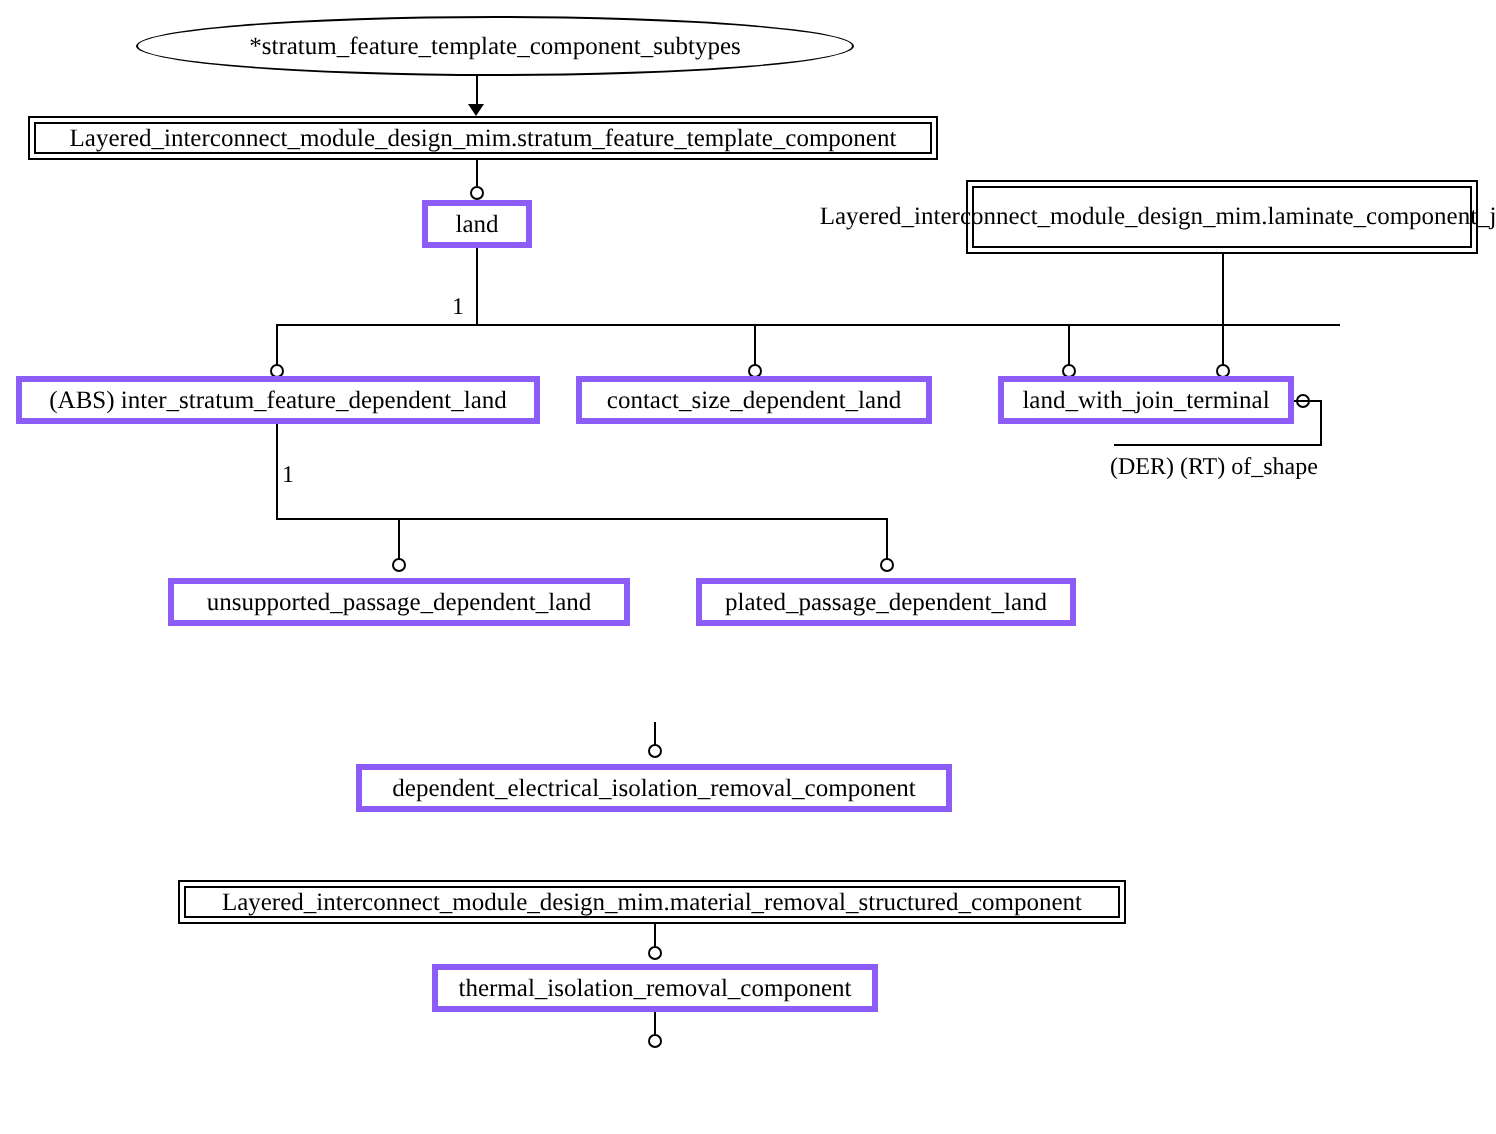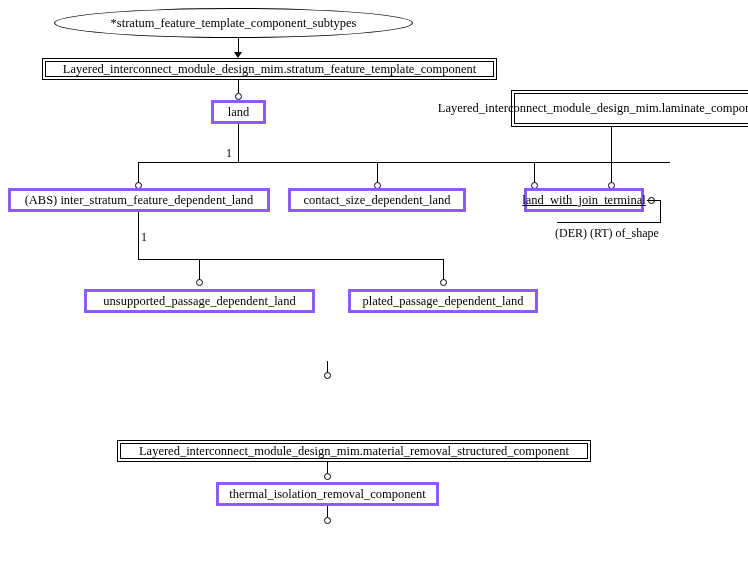--- a/index.html
+++ b/index.html
@@ -26,21 +26,20 @@
     text-align: center;
     display: flex;
     align-items: center;
     justify-content: center;
     padding: 2px 5px;
     white-space: nowrap;
   }
   .node.double {
     border: 1px solid #000000;
     box-shadow: inset 0 0 0 2px #ffffff, inset 0 0 0 3px #000000;
-    margin-left: 28px;
   }
   .node.wrap {
     white-space: normal;
     line-height: 1.25;
   }
   .ellipse {
     position: absolute;
     box-sizing: border-box;
     border: 1px solid #000000;
     border-radius: 50%;
@@ -80,21 +79,21 @@
     border-left: 4px solid transparent;
     border-right: 4px solid transparent;
     border-top: 6px solid #000000;
   }
 </style>
 </head>
 <body>
 
 <div id="stage">
 
-  <div class="ellipse" style="left:54px; top:8px; width:359px; height:30px;">
+  <div class="ellipse" style="left:68px; top:8px; width:359px; height:30px;">
     <span>*stratum_feature_template_component_subtypes</span>
   </div>
 
   <div class="vline" style="left:238px; top:38px; height:16px;"></div>
   <div class="arrow-down" style="left:234px; top:52px;"></div>
 
   <div class="node double" style="left:14px; top:58px; width:455px; height:22px;">
     <span>Layered_interconnect_module_design_mim.stratum_feature_template_component</span>
   </div>
 
@@ -128,21 +127,21 @@
   <div class="circ" style="left:608px; top:182px;"></div>
 
   <div class="node" style="left:8px; top:188px; width:262px; height:24px;">
     <span>(ABS) inter_stratum_feature_dependent_land</span>
   </div>
 
   <div class="node" style="left:288px; top:188px; width:178px; height:24px;align-items:flex-end;">
     <span>contact_size_dependent_land</span>
   </div>
 
-  <div class="node" style="left:524px; top:188px; width:120px; height:24px;text-decoration:underline;">
+  <div class="node" style="left:499px; top:188px; width:148px; height:24px;">
     <span>land_with_join_terminal</span>
   </div>
 
   <div class="circ" style="left:648px; top:197px;"></div>
   <div class="hline" style="left:647px; top:200px; width:14px;"></div>
   <div class="vline" style="left:660px; top:200px; height:22px;"></div>
   <div class="hline" style="left:557px; top:222px; width:104px;"></div>
   <div class="label" style="left:555px; top:226px;">(DER) (RT) of_shape</div>
 
   <div class="vline" style="left:138px; top:212px; height:47px;"></div>
@@ -161,20 +160,23 @@
   </div>
 
   <div class="node" style="left:348px; top:289px; width:190px; height:24px;">
     <span>plated_passage_dependent_land</span>
   </div>
 
 
   <div class="vline" style="left:327px; top:361px; height:12px;"></div>
   <div class="circ" style="left:324px; top:372px;"></div>
 
+  <div class="node" style="left:178px; top:382px; width:298px; height:24px;">
+    <span>dependent_electrical_isolation_removal_component</span>
+  </div>
 
   <div class="node double" style="left:89px; top:440px; width:474px; height:22px;">
     <span>Layered_interconnect_module_design_mim.material_removal_structured_component</span>
   </div>
 
   <div class="vline" style="left:327px; top:462px; height:12px;"></div>
   <div class="circ" style="left:324px; top:473px;"></div>
 
   <div class="node" style="left:216px; top:482px; width:223px; height:24px;">
     <span>thermal_isolation_removal_component</span>

